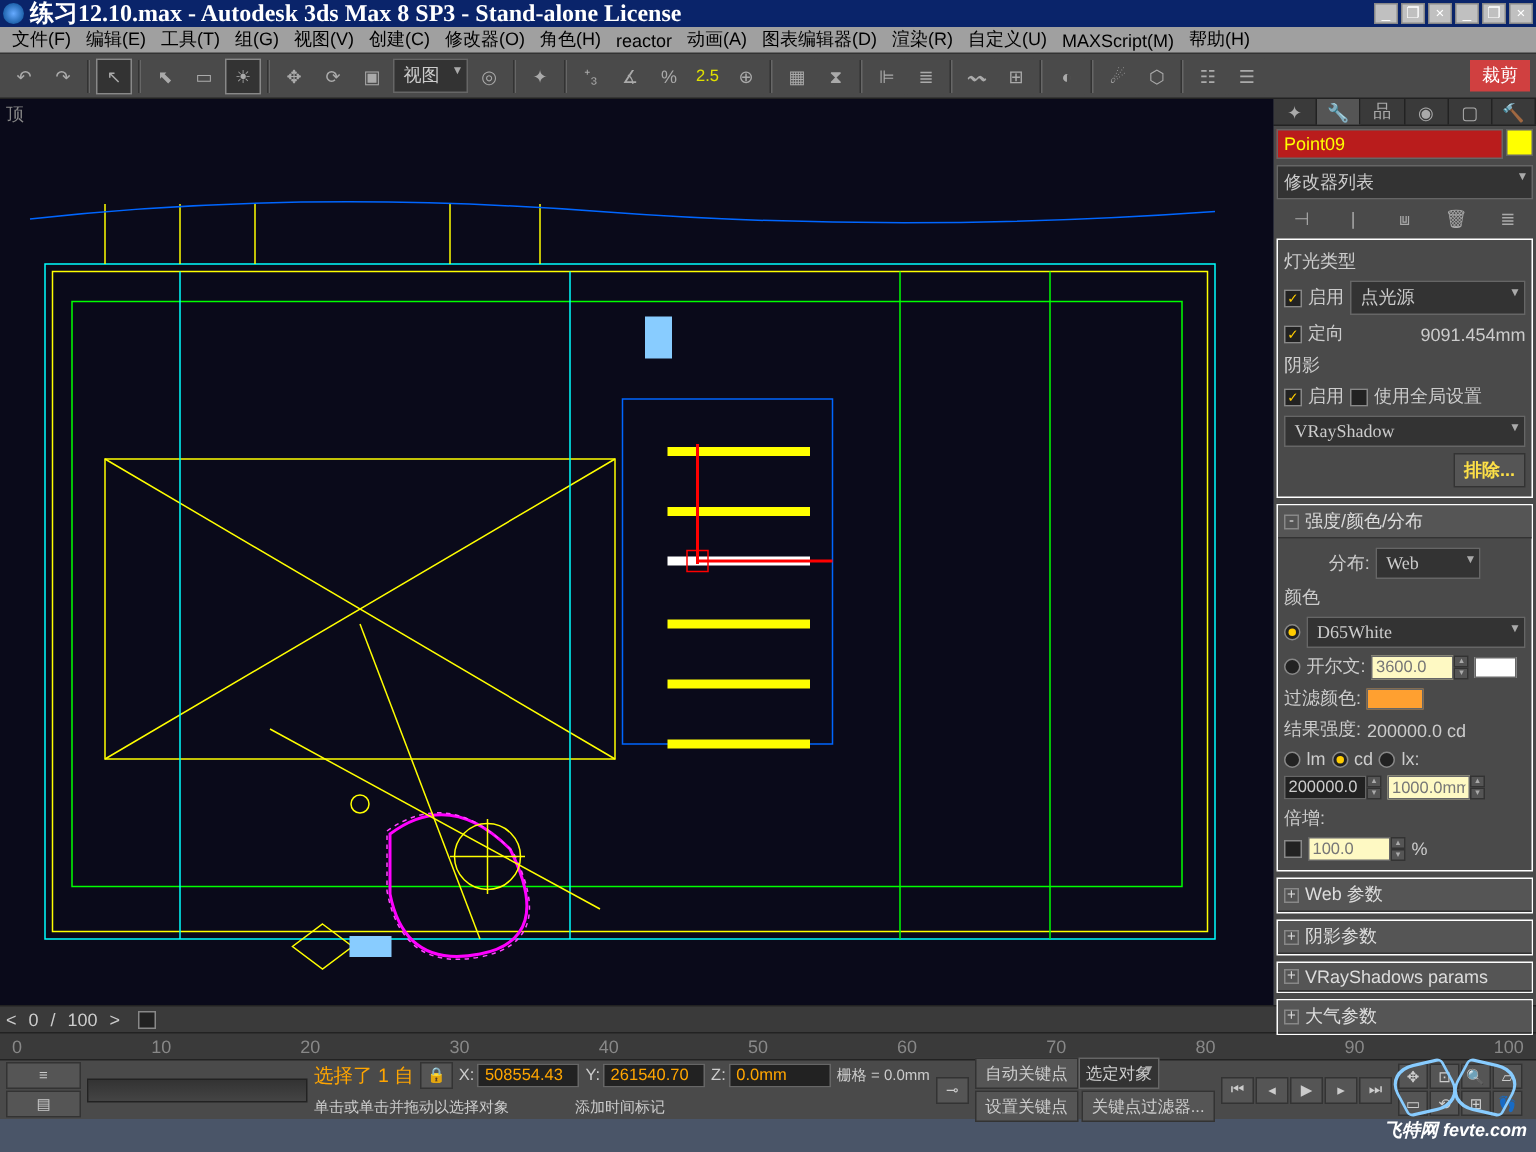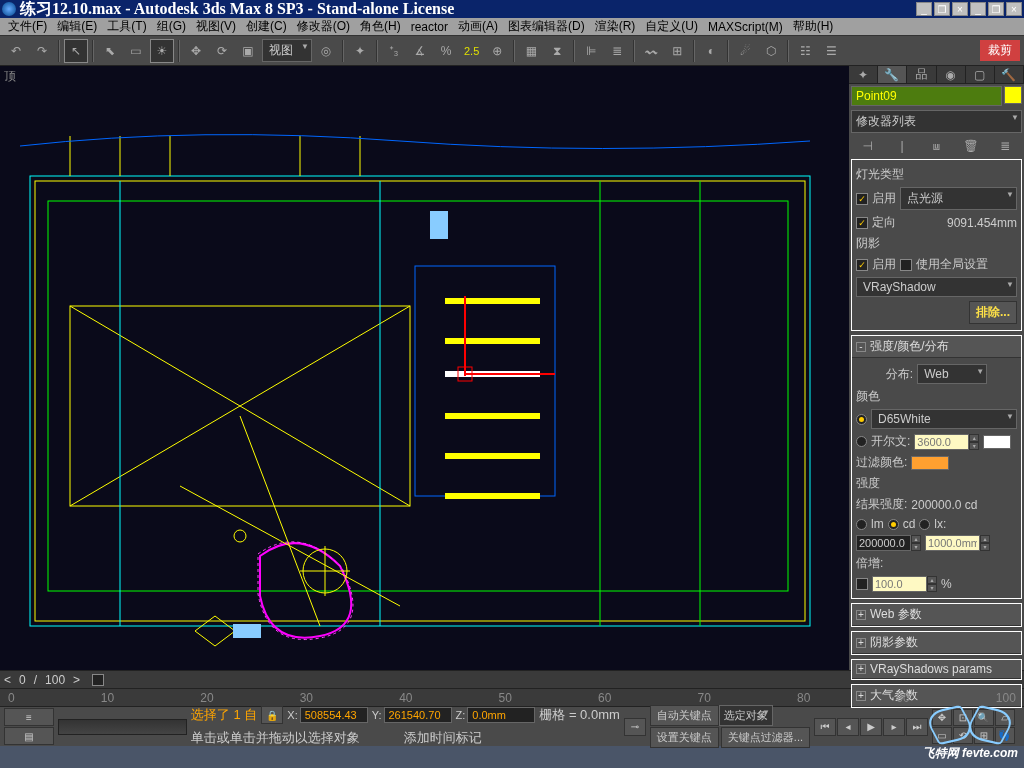--- a/index.html
+++ b/index.html
@@ -9,33 +9,33 @@
 .titlebar-text { font-family: "SimSun"; color: #ffffff; font-size: 16px; font-weight: bold; }
 .winbtns { margin-left: auto; display: flex; gap: 2px; }
 .winbtn { width: 16px; height: 14px; background: #c0c0c0; border: 1px solid #888; display: flex; align-items: center; justify-content: center; font-size: 10px; }
 .menubar { background: #a0a0a0; height: 18px; display: flex; align-items: center; padding: 0 4px; gap: 2px; border-bottom: 1px solid #333; }
 .menuitem { color: #000; padding: 1px 4px; white-space: nowrap; }
 .toolbar { background: #4a4a4a; height: 30px; display: flex; align-items: center; padding: 0 4px; gap: 2px; border-bottom: 1px solid #222; }
 .tb-sep { width: 2px; height: 22px; border-left: 1px solid #333; border-right: 1px solid #666; margin: 0 2px; }
 .tb-btn { width: 24px; height: 24px; background: #4a4a4a; display: flex; align-items: center; justify-content: center; color: #aaa; border: 1px solid transparent; }
 .tb-btn.active { border: 1px solid #888; background: #333; }
 .tb-text { color: #e0e000; font-size: 11px; padding: 0 4px; }
-.dropdown { background: #333; color: #ccc; padding: 2px 16px 2px 6px; border: 1px solid #666; position: relative; min-width: 50px; }
+.dropdown { background: #333; color: #ccc; padding: 2px 16px 2px 6px; border: 1px solid #666; position: relative; min-width: 50px; font-family: Liberation Serif, serif; }
 .dropdown::after { content: "▼"; position: absolute; right: 2px; font-size: 8px; color: #aaa; }
 .crop-btn { background: #d04040; color: #fff; padding: 2px 8px; margin-left: auto; }
 .main { display: flex; height: 604px; }
 .viewport { flex: 1; background: #0a0a1a; position: relative; overflow: hidden; }
 .vp-label { position: absolute; top: 2px; left: 4px; color: #888; font-size: 12px; }
 .vp-svg { width: 100%; height: 100%; }
 .sidepanel { width: 175px; background: #4a4a4a; display: flex; flex-direction: column; }
 .side-tabs { display: flex; height: 24px; background: #3a3a3a; border-bottom: 1px solid #222; }
 .side-tab { flex: 1; display: flex; align-items: center; justify-content: center; color: #aaa; border-right: 1px solid #222; }
 .side-tab.active { background: #555; }
 .obj-name-row { display: flex; padding: 2px; gap: 2px; }
-.obj-name { flex: 1; background: #4d7c0f; color: #ff0; padding: 2px 4px; border: 1px solid #666; }
+.obj-name { flex: 1; background: #b91c1c; color: #ff0; padding: 2px 4px; border: 1px solid #666; }
 .color-swatch { width: 18px; height: 18px; background: #ff0; border: 1px solid #666; }
 .mod-list { background: #333; color: #ccc; padding: 2px 4px; margin: 2px; border: 1px solid #666; }
 .mod-toolbar { display: flex; gap: 1px; padding: 2px; justify-content: space-around; }
 .mod-tbtn { width: 20px; height: 18px; display: flex; align-items: center; justify-content: center; color: #aaa; }
 .rollout { margin: 2px; background: #4a4a4a; border: 1px solid #ffffff; }
 .rollout-hdr { background: #555; color: #ddd; padding: 2px 4px; display: flex; align-items: center; gap: 4px; border-bottom: 1px solid #333; }
 .rollout-hdr .pm { width: 10px; height: 10px; border: 1px solid #888; display: flex; align-items: center; justify-content: center; font-size: 10px; line-height: 1; }
 .rollout-body { padding: 4px; color: #ccc; }
 .rollout-row { display: flex; align-items: center; gap: 4px; padding: 2px 0; min-height: 18px; }
 .cb { width: 12px; height: 12px; border: 1px solid #888; background: #222; display: inline-flex; align-items: center; justify-content: center; font-size: 9px; color: #fc0; }
@@ -53,21 +53,21 @@
 .btn { background: #555; padding: 2px 6px; border: 1px solid #333; color: #fde047; margin-left: auto; font-weight: bold; }
 .frame-row { background: #3a3a3a; color: #ccc; height: 18px; display: flex; align-items: center; padding: 0 4px; gap: 8px; border-top: 1px solid #222; }
 .timeline { background: #3a3a3a; height: 18px; display: flex; align-items: center; padding: 0 8px; color: #888; font-size: 10px; justify-content: space-between; border-top: 1px solid #222; }
 .statusbar { background: #4a4a4a; display: flex; align-items: center; padding: 2px 4px; gap: 4px; height: 40px; border-top: 1px solid #222; }
 .status-left { display: flex; flex-direction: column; gap: 1px; }
 .coord-group { display: flex; gap: 4px; }
 .coord { display: flex; align-items: center; gap: 2px; }
 .coord-lbl { color: #ccc; font-size: 11px; }
 .coord-val { background: #222; color: #ffa500; padding: 1px 4px; border: 1px solid #666; width: 68px; font-size: 11px; }
 .status-text { color: #ffa500; font-size: 13px; }
-.grid-text { color: #ccc; font-size: 13px; }
+.grid-text { color: #ccc; font-size: 10px; }
 .auto-key { background: #555; color: #ccc; padding: 2px 6px; border: 1px solid #333; font-size: 11px; }
 .sel-obj { background: #333; color: #ccc; padding: 2px 4px; border: 1px solid #666; font-size: 11px; }
 .playback { display: flex; gap: 1px; }
 .play-btn { width: 22px; height: 18px; background: #555; display: flex; align-items: center; justify-content: center; color: #ccc; border: 1px solid #333; font-size: 10px; }
 .nav-btns { display: flex; flex-wrap: wrap; width: 88px; gap: 1px; }
 .nav-btn { width: 20px; height: 17px; background: #555; border: 1px solid #333; display: flex; align-items: center; justify-content: center; font-size: 10px; color: #ccc; }
 .watermark { position: absolute; right: 6px; bottom: 6px; color: #fff; font-size: 16px; font-weight: bold; font-style: italic; display: flex; flex-direction: column; align-items: center; }
 .wing { width: 90px; height: 40px; position: relative; }
 .wing::before, .wing::after { content: ""; position: absolute; width: 38px; height: 28px; border: 2px solid #8cf; border-radius: 50% 10% 50% 10%; top: 4px; }
 .wing::before { left: 4px; transform: skewX(18deg) rotate(-12deg); }
@@ -270,21 +270,20 @@
                 <span>▴</span>
                 <span>▾</span>
               </div>
             </div>
           <span class="colorbox" style="background:#fff"></span>
         </div>
         <div class="rollout-row">
           <span class="lbl">过滤颜色:</span>
           <span class="colorbox" style="background:#ffa030;width:38px"></span>
         </div>
-        <div class="section-label">强度</div>
         <div class="rollout-row">
           <span class="lbl">结果强度:</span>
           <span class="lbl">200000.0 cd</span>
         </div>
         <div class="rollout-row">
           <span class="rb"></span>
             <span class="lbl">lm</span>
           <span class="rb checked"></span>
             <span class="lbl">cd</span>
           <span class="rb"></span>

